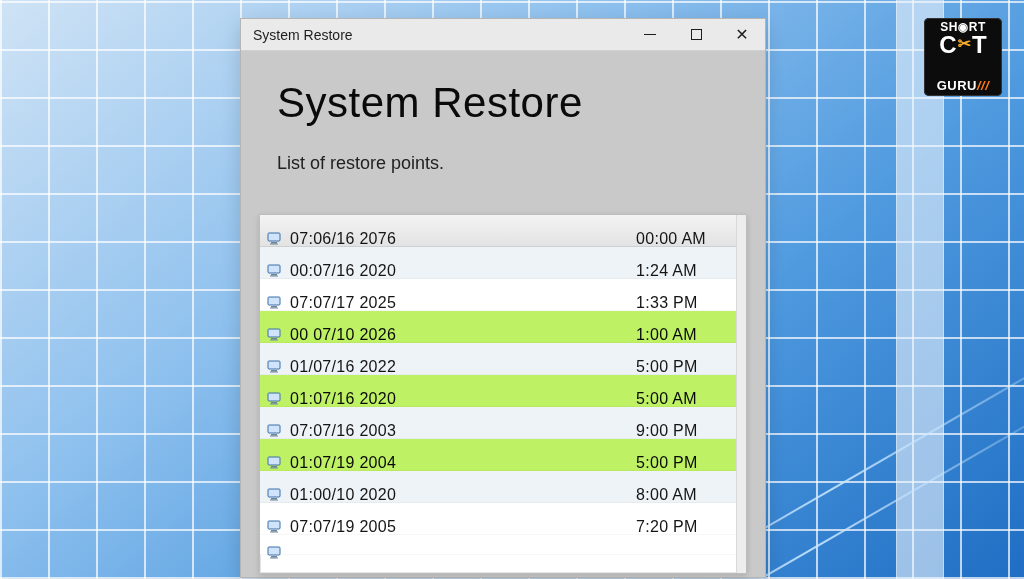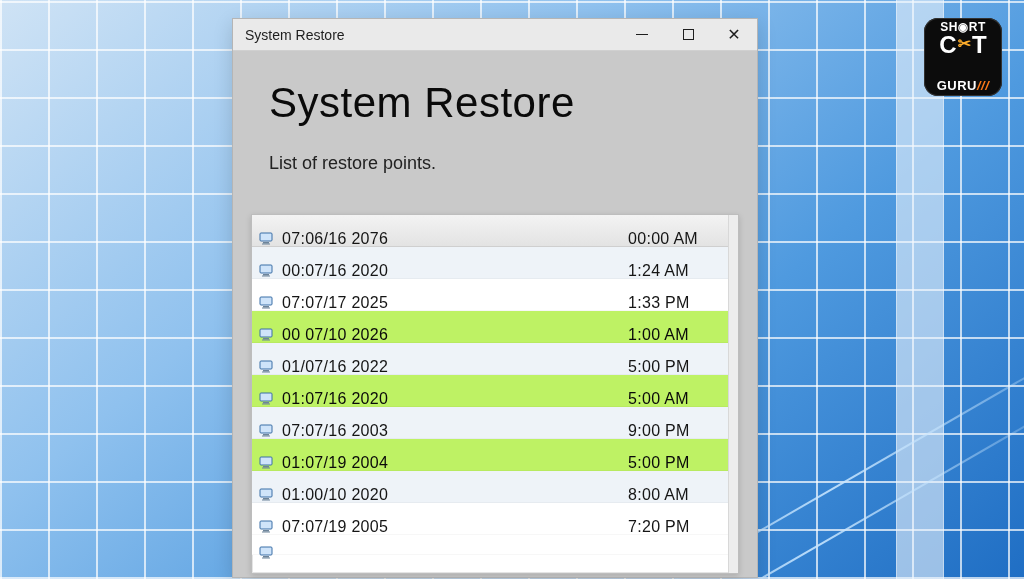--- a/index.html
+++ b/index.html
@@ -41,39 +41,39 @@
       border-left: 1px solid rgba(255,255,255,0.4);
       border-right: 1px solid rgba(255,255,255,0.4);
     }
 
     
     .logo {
       position: absolute;
       top: 18px; right: 22px;
       width: 78px; height: 78px;
       background: #0c0c0c;
-      border-radius: 14px;
+      border-radius: 5px;
       color: #fff;
       display: flex; flex-direction: column;
       align-items: center; justify-content: center;
       font-weight: 800;
       text-align: center;
       font-family: Arial, sans-serif;
       box-shadow: 0 0 0 1px #333 inset;
     }
     .logo .l1 { font-size: 12px; letter-spacing: .5px; line-height: 1; }
     .logo .l2 { font-size: 24px; line-height: 1; display:flex; align-items:center; gap:1px; }
     .logo .l2 .scissor { color:#ffae2b; font-size: 16px; transform: translateY(-1px); }
     .logo .l3 { font-size: 13px; letter-spacing: .5px; line-height: 1.1; margin-top: 22px; }
     .logo .l3 .slash { color:#ff7a1a; font-style: italic; font-weight: 900; }
 
     
     .window {
       position: absolute;
-      top: 18px; left: 232px;
+      top: 18px; left: 240px;
       width: 526px; height: 560px;
       background: #c9c9c9;
       border: 1px solid #b5b5b5;
       box-shadow: 0 6px 18px rgba(0,0,0,.15);
     }
 
     .titlebar {
       height: 32px;
       background: #eaeaea;
       border-bottom: 1px solid #d0d0d0;

